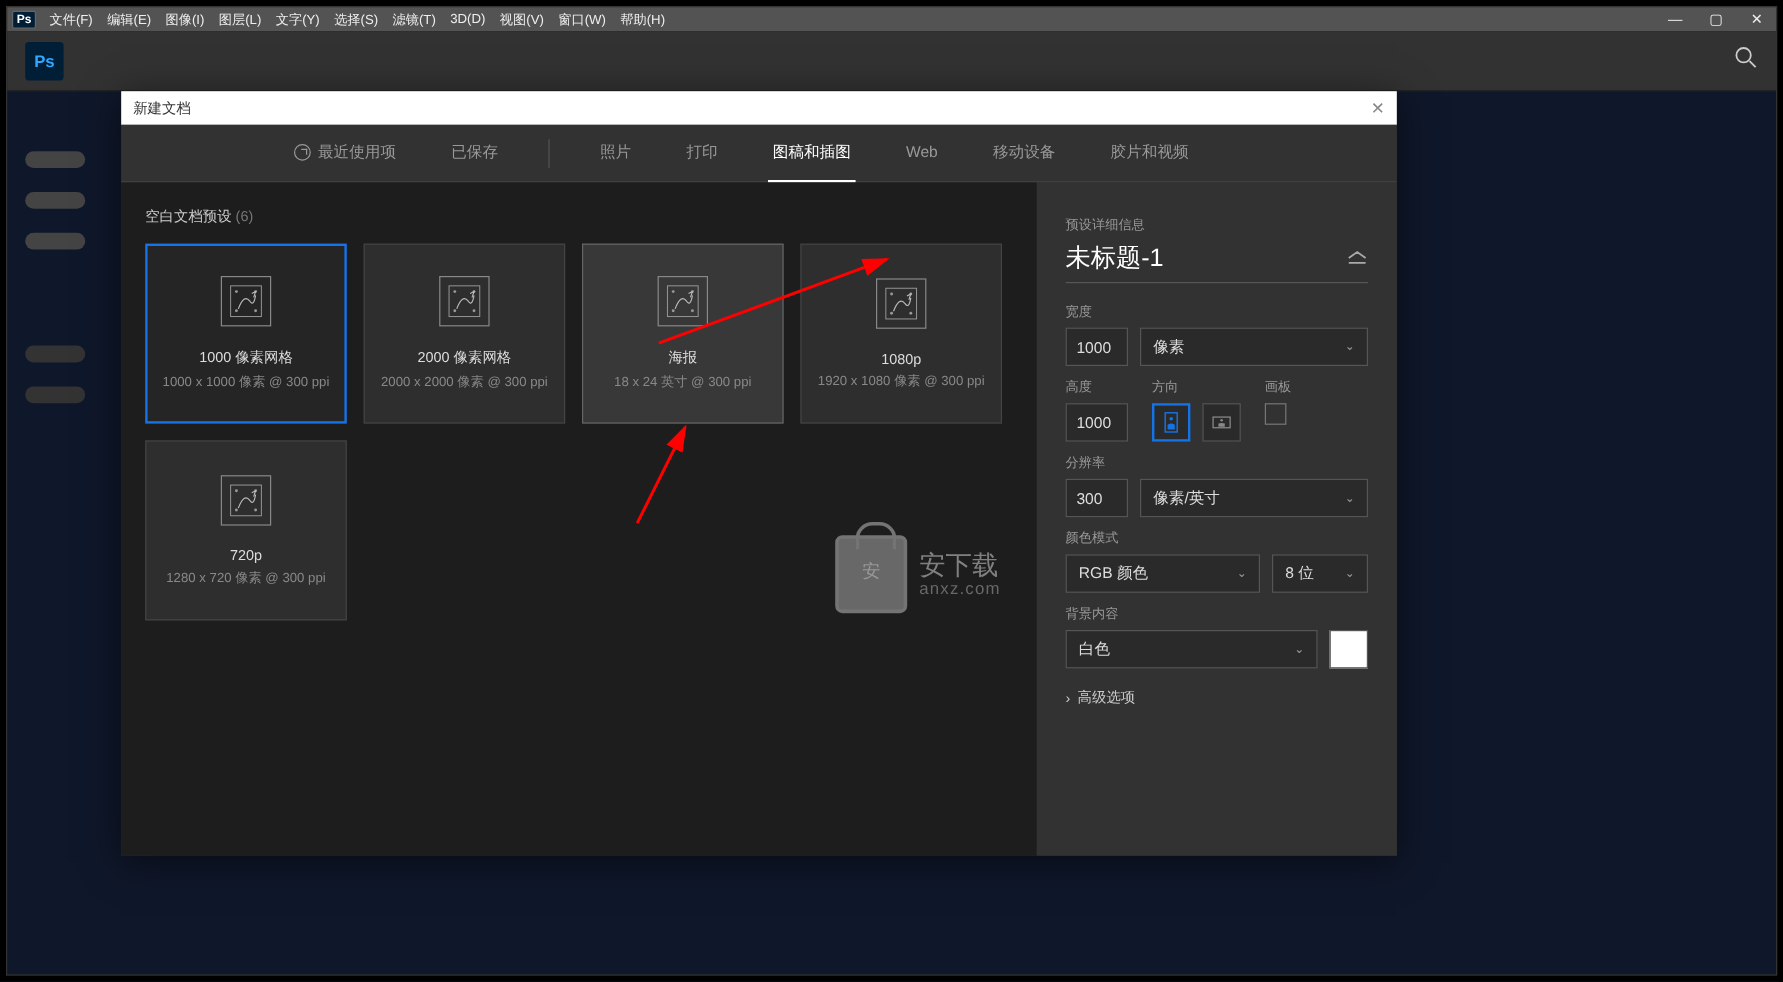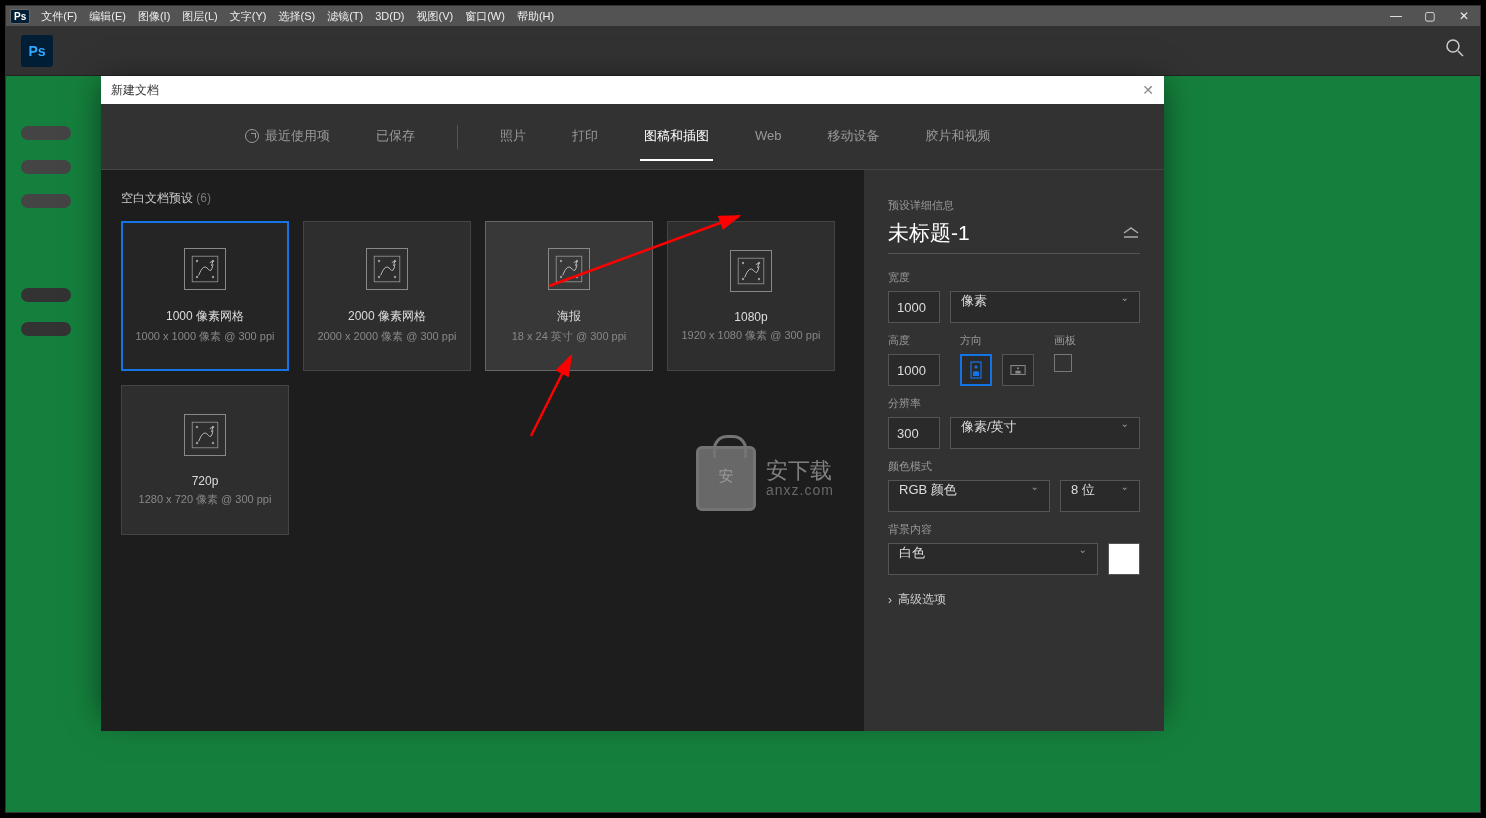--- a/index.html
+++ b/index.html
@@ -1,32 +1,32 @@
 <!DOCTYPE html>
 <html><head>
 <meta charset="utf-8">
 <style>
 * { margin: 0; padding: 0; box-sizing: border-box; font-family: "Microsoft YaHei", "Segoe UI", sans-serif; }
 body { background: #000; width: 1486px; height: 818px; overflow: hidden; position: relative; }
-.app-frame { width: 1476px; height: 808px; margin: 5px; background: #15803d; border: 1px solid #333; position: relative; }
+.app-frame { width: 1476px; height: 808px; margin: 5px; background: #0f172a; border: 1px solid #333; position: relative; }
 .titlebar { height: 20px; background: #535353; display: flex; align-items: center; padding: 0 4px; color: #ddd; font-size: 11px; }
 .titlebar .ps-icon-small { background:#001e36; color:#fff; font-size:10px; padding:1px 3px; border-radius:2px; font-weight:bold; margin-right:5px; border:1px solid #666;}
 .titlebar .menu-item { margin: 0 6px; color: #eee; cursor: pointer; }
 .window-controls { margin-left: auto; display: flex; gap: 10px; }
 .window-controls span { width: 24px; height: 14px; display:flex; align-items:center; justify-content:center; color:#eee; cursor:pointer; font-size:12px;}
 .app-toolbar { height: 50px; background: #323232; border-bottom: 1px solid #222; display:flex; align-items:center; padding:0 15px;}
 .ps-logo { width:32px; height:32px; background:#001e36; color:#31a8ff; font-weight:bold; display:flex; align-items:center; justify-content:center; border-radius:3px; font-size:14px;}
 .search-top { margin-left:auto; color:#999; font-size:18px;}
 .left-sidebar { position:absolute; left:15px; top:120px; width:60px;}
 .sidebar-pill { width:50px; height:14px; background:#444; border-radius:7px; margin-bottom:20px;}
 .sidebar-pill.dark { background:#333;}
 .dialog { position:absolute; left:95px; top:70px; width:1063px; height:637px; background:#323232; box-shadow: 0 5px 30px rgba(0,0,0,0.5);}
 .dialog-titlebar { height:28px; background:#fff; display:flex; align-items:center; padding:0 10px; color:#333; font-size:12px;}
 .dialog-close { margin-left:auto; color:#888; font-size:14px; cursor:pointer;}
-.dialog-tabs { height:66px; background:#323232; display:flex; align-items:center; padding:0 140px; gap:38px; border-bottom:1px solid #444; color:#999; font-size:13px;}
+.dialog-tabs { height:48px; background:#323232; display:flex; align-items:center; padding:0 140px; gap:38px; border-bottom:1px solid #444; color:#999; font-size:13px;}
 .dialog-tabs .tab { padding:14px 4px; cursor:pointer; display:flex; align-items:center; gap:6px; border-bottom:2px solid transparent; white-space:nowrap;}
 .dialog-tabs .tab.active { color:#fff; border-bottom:2px solid #fff;}
 .dialog-tabs .tab-sep { width:1px; height:24px; background:#555;}
 .clock-icon { width:14px; height:14px; border:1.5px solid #999; border-radius:50%; position:relative; display:inline-block;}
 .clock-icon::after { content:''; position:absolute; width:4px; height:4px; border-top:1.5px solid #999; border-right:1.5px solid #999; top:3px; left:5px;}
 .dialog-body { display:flex; height:calc(100% - 76px);}
 .presets-area { flex:1; padding:20px; background:#1d1d1d; overflow:auto;}
 .presets-header { color:#ccc; font-size:12px; margin-bottom:14px;}
 .presets-header .count { color:#777;}
 .preset-grid { display:flex; flex-wrap:wrap; gap:14px;}
@@ -37,21 +37,21 @@
 .preset-icon svg { width:32px; height:32px;}
 .preset-name { color:#ddd; font-size:12px; margin-bottom:4px; text-align:center;}
 .preset-dims { color:#888; font-size:11px; text-align:right;}
 .details-panel { width:300px; background:#323232; padding:18px 24px; color:#ccc; font-size:12px; display:flex; flex-direction:column;}
 .details-panel .label { color:#999; font-size:11px; margin:10px 0 6px;}
 .doc-name-row { display:flex; align-items:center; border-bottom:1px solid #555; padding-bottom:6px; margin-bottom:6px;}
 .doc-name { color:#fff; font-size:21px; flex:1;}
 .save-preset-icon { color:#aaa; cursor:pointer; font-size:14px;}
 .field-row { display:flex; gap:10px; align-items:center;}
 .num-input { width:52px; height:32px; background:#2a2a2a; border:1px solid #555; color:#ddd; padding:0 8px; font-size:13px;}
-.select { height:32px; background:#2a2a2a; border:1px solid #555; color:#ddd; padding:0 10px; display:flex; align-items:flex-start; justify-content:space-between; cursor:pointer; font-size:13px;}
+.select { height:32px; background:#2a2a2a; border:1px solid #555; color:#ddd; padding:0 10px; display:flex; align-items:center; justify-content:space-between; cursor:pointer; font-size:13px;}
 .select .chevron { color:#999; font-size:10px;}
 .orient-btn { width:32px; height:32px; background:#2a2a2a; border:1px solid #555; display:flex; align-items:center; justify-content:center; cursor:pointer;}
 .orient-btn.active { border:2px solid #1473e6;}
 .orient-btn svg { width:16px; height:18px;}
 .checkbox { width:18px; height:18px; border:1px solid #777; background:transparent; cursor:pointer;}
 .swatch { width:32px; height:32px; background:#fff; border:1px solid #555; cursor:pointer;}
 .advanced { margin-top:16px; color:#ccc; cursor:pointer; display:flex; align-items:center; gap:6px; font-size:12px;}
 .dialog-footer { margin-top:auto; display:flex; gap:14px; justify-content:flex-end; padding-top:30px;}
 .btn { height:32px; padding:0 22px; border-radius:16px; font-size:13px; cursor:pointer; display:flex; align-items:center; border:none;}
 .btn-primary { background:#1473e6; color:#fff;}

